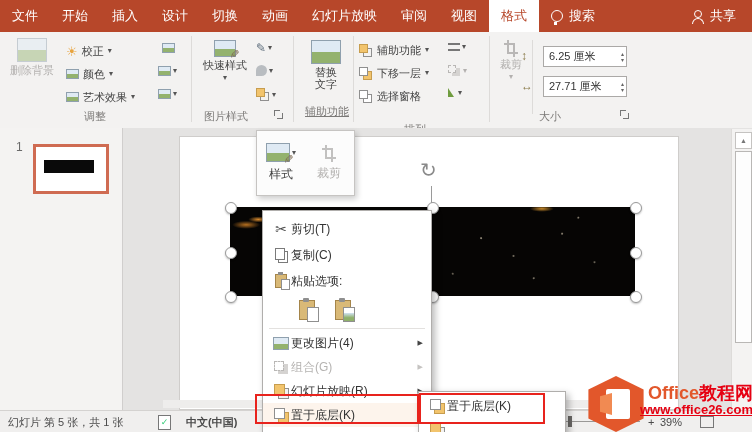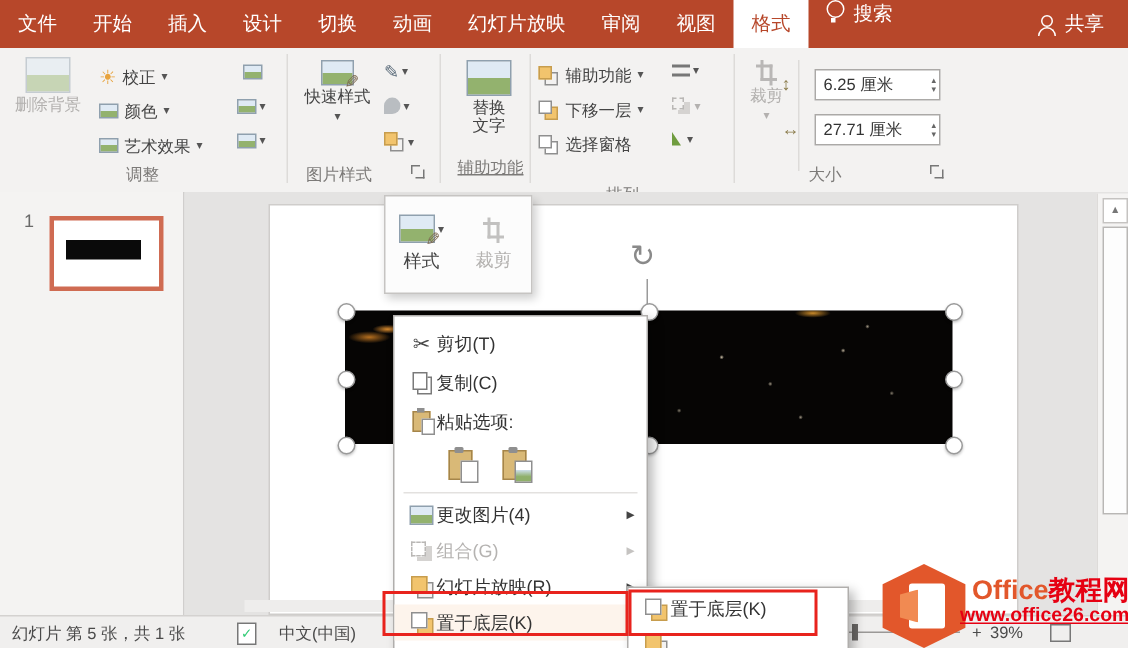--- a/index.html
+++ b/index.html
@@ -2,21 +2,21 @@
 <html><head>
 <meta charset="utf-8">
 <style>
   html,body{margin:0;padding:0;}
   body{font-family:"Liberation Sans","DejaVu Sans",sans-serif;}
   #app{position:relative;width:752px;height:432px;overflow:hidden;background:#e8e6e5;}
   
   .tabbar{position:absolute;left:0;top:0;width:752px;height:32px;background:#B7472A;display:flex;align-items:stretch;color:#fff;font-size:13px;}
   .tab{display:flex;align-items:center;padding:0 12px;white-space:nowrap;}
   .tab.active{background:#fff;color:#B7472A;}
-  .tab-search{display:flex;align-items:flex-start;gap:6px;padding:0 12px;}
+  .tab-search{display:flex;align-items:center;gap:6px;padding:0 12px;}
   .tab-share{display:flex;align-items:center;gap:6px;padding:0 16px;margin-left:auto;}
   .bulb{width:10px;height:10px;border:1.5px solid #fff;border-radius:50%;position:relative;display:inline-block;}
   .bulb::after{content:"";position:absolute;left:2px;bottom:-4px;width:3px;height:3px;background:#fff;}
   .person{width:12px;height:12px;position:relative;display:inline-block;}
   .person::before{content:"";position:absolute;left:2px;top:0;width:6px;height:6px;border:1.5px solid #fff;border-radius:50%;}
   .person::after{content:"";position:absolute;left:0;top:8px;width:10px;height:5px;border:1.5px solid #fff;border-bottom:none;border-radius:6px 6px 0 0;}
   
   .ribbon{position:absolute;left:0;top:32px;width:752px;height:96px;background:#f3f2f1;border-bottom:1px solid #d2d0ce;font-size:11px;color:#444;}
   .ribbon *{box-sizing:border-box;}
   .gsep{position:absolute;top:4px;width:1px;height:86px;background:#dddbd9;}
@@ -391,21 +391,21 @@
   <div class="redbox" style="left:255px;top:394px;width:160px;height:26px;"></div>
   <div class="redbox" style="left:419px;top:393px;width:122px;height:27px;"></div>
 
   <div class="statusbar">
     <div class="sb" style="left:8px;">幻灯片 第 5 张，共 1 张</div>
     <div class="sb" style="left:158px;">
         <span class="ic-spell">
           <span>✓</span>
         </span>
       </div>
-    <div class="sb" style="left:186px;">中文(中国)</div>
+    <div class="sb" style="left:186px;font-weight:bold;">中文(中国)</div>
     <div class="sb" style="left:540px;">-</div>
     <div class="ztrack"></div>
     <div class="zthumb"></div>
     <div class="sb" style="left:648px;">+</div>
     <div class="sb" style="left:660px;">39%</div>
     <div class="sb" style="left:700px;">
         <span class="zfit"></span>
       </div>
   </div>
 

